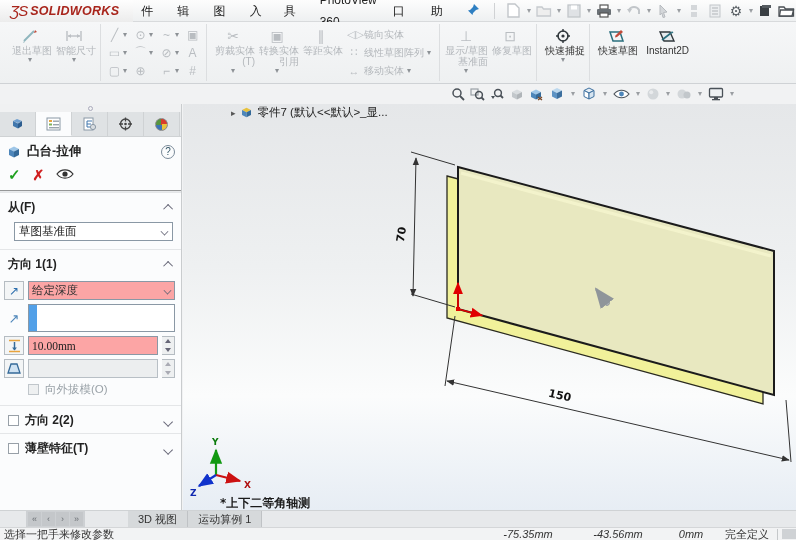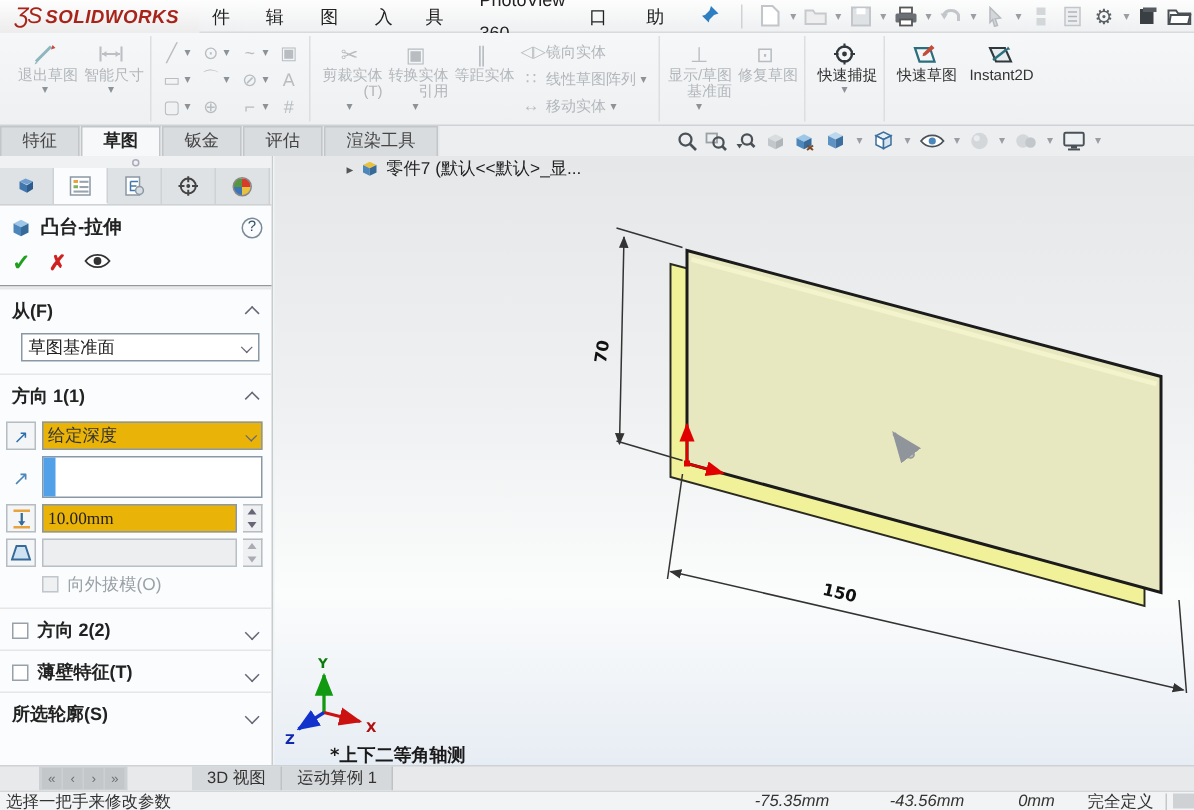--- a/index.html
+++ b/index.html
@@ -75,21 +75,21 @@
   .chev { width:7px; height:7px; border-left:1.6px solid #667; border-top:1.6px solid #667; }
   .chev.up { transform:rotate(45deg) translateY(2px); }
   .chev.down { transform:rotate(225deg) translateY(-2px); }
   .cbox { width:11px; height:11px; border:1px solid #98a0a8; background:#fff; margin-right:6px; }
   .selectbox { margin:2px 8px 8px 14px; height:19px; border:1px solid #8a98a5; background:#fff;
                display:flex; align-items:center; padding:0 4px; font-size:11.5px; color:#222; }
   .selectbox .sval { flex:1; }
   .rowctl { display:flex; align-items:center; margin:4px 6px 4px 4px; gap:4px; }
   .sqbtn { width:20px; height:19px; border:1px solid #b5bcc2; background:#f3f5f6; display:flex;
            align-items:center; justify-content:center; font-size:12px; }
-  .fld { flex:1; height:19px; border:1px solid #8a98a5; background:#eab308; font-size:11.5px;
+  .fld { flex:1; height:19px; border:1px solid #8a98a5; background:#fca5a5; font-size:11.5px;
          padding:0 3px; display:flex; align-items:center; }
   .fld input { border:none; outline:none; width:100%; font-size:11.5px; font-family:Liberation Serif, serif; color:#222; background:transparent; }
   .fld.dis { background:#eceeef; border-color:#b8bfc5; }
   .listbox { flex:1; height:28px; border:1px solid #8a98a5; background:#fff; display:flex; }
   .bluebar { width:8px; height:100%; background:#52a0e8; }
   .spin { width:13px; height:19px; border:1px solid #b5bcc2; border-left:none; display:flex;
           flex-direction:column; background:#eef0f1; }
   .spin div { flex:1; display:flex; align-items:center; justify-content:center; }
   .tri-up { width:0; height:0; border-left:3px solid transparent; border-right:3px solid transparent;
             border-bottom:4px solid #667; }
@@ -368,28 +368,20 @@
               <path d="M4 12 L13 5" stroke="#2a6f7e" stroke-width="1.6"></path>
               <path d="M14 3 l1.5 2 -3 .5 z" fill="#2a6f7e"></path>
             </svg>
         </span>
         <span class="blabel">Instant2D</span>
       </div>
     </div>
     <div style="flex:1"></div>
   </div>
 
-  <div class="tabstrip">
-    <span class="tab">特征</span>
-    <span class="tab active">草图</span>
-    <span class="tab">钣金</span>
-    <span class="tab">评估</span>
-    <span class="tab">渲染工具</span>
-    <span class="tabfill"></span>
-  </div>
 
   <div class="panel">
     <div class="panel-grab">
         <span class="dot"></span>
       </div>
     <div class="ptabs">
       <span class="ptab">
         <svg width="15" height="14" viewBox="0 0 15 14">
             <path d="M3 4 l4 -2 5 2 -4 2 z" fill="#6f9fd0"></path>
             <path d="M3 4 v5 l5 2.5 v-5 z" fill="#4177ad"></path>
@@ -515,24 +507,20 @@
     </div>
 
     <div class="sect">
       <span class="cbox"></span>
       <span class="slbl">方向 2(2)</span>
       <span class="chev down"></span>
     </div>
     <div class="sect">
       <span class="cbox"></span>
       <span class="slbl">薄壁特征(T)</span>
-      <span class="chev down"></span>
-    </div>
-    <div class="sect">
-      <span class="slbl">所选轮廓(S)</span>
       <span class="chev down"></span>
     </div>
   </div>
 
   <div class="viewport">
     
     <div class="hud">
       <span class="hudico">
         <svg width="14" height="14" viewBox="0 0 14 14">
             <circle cx="6" cy="6" r="4" fill="none" stroke="#4a5158" stroke-width="1.5"></circle>

